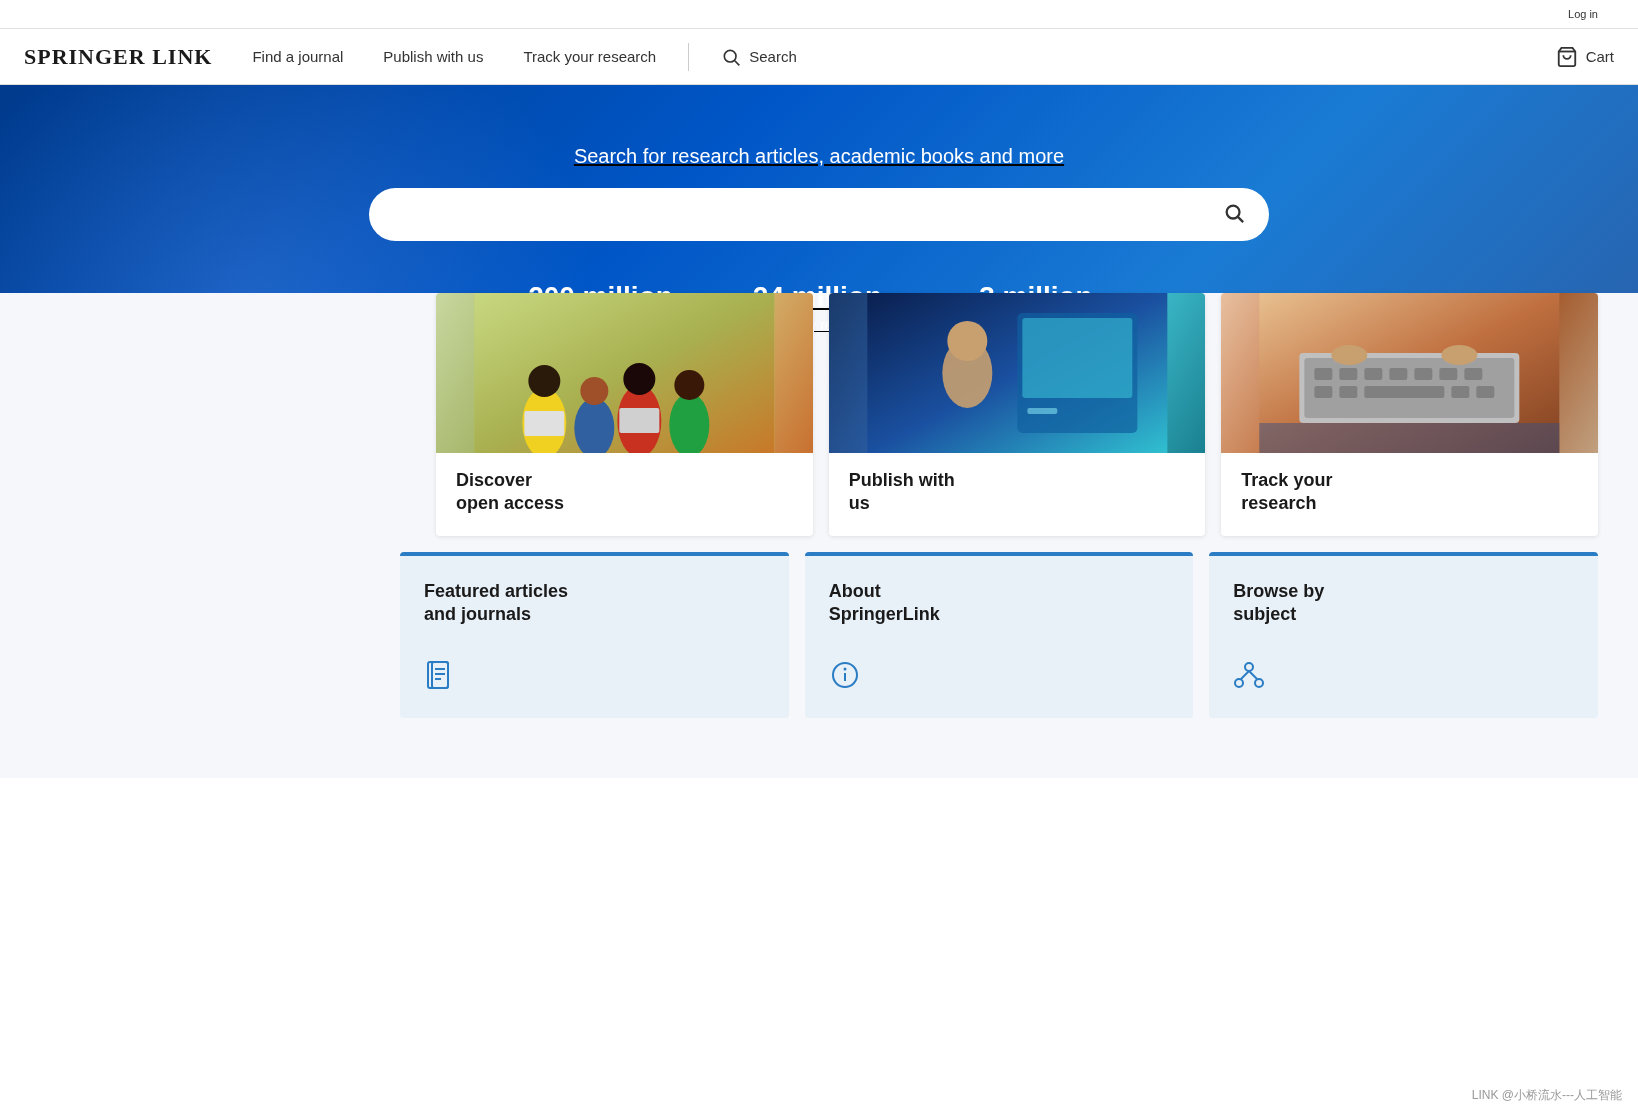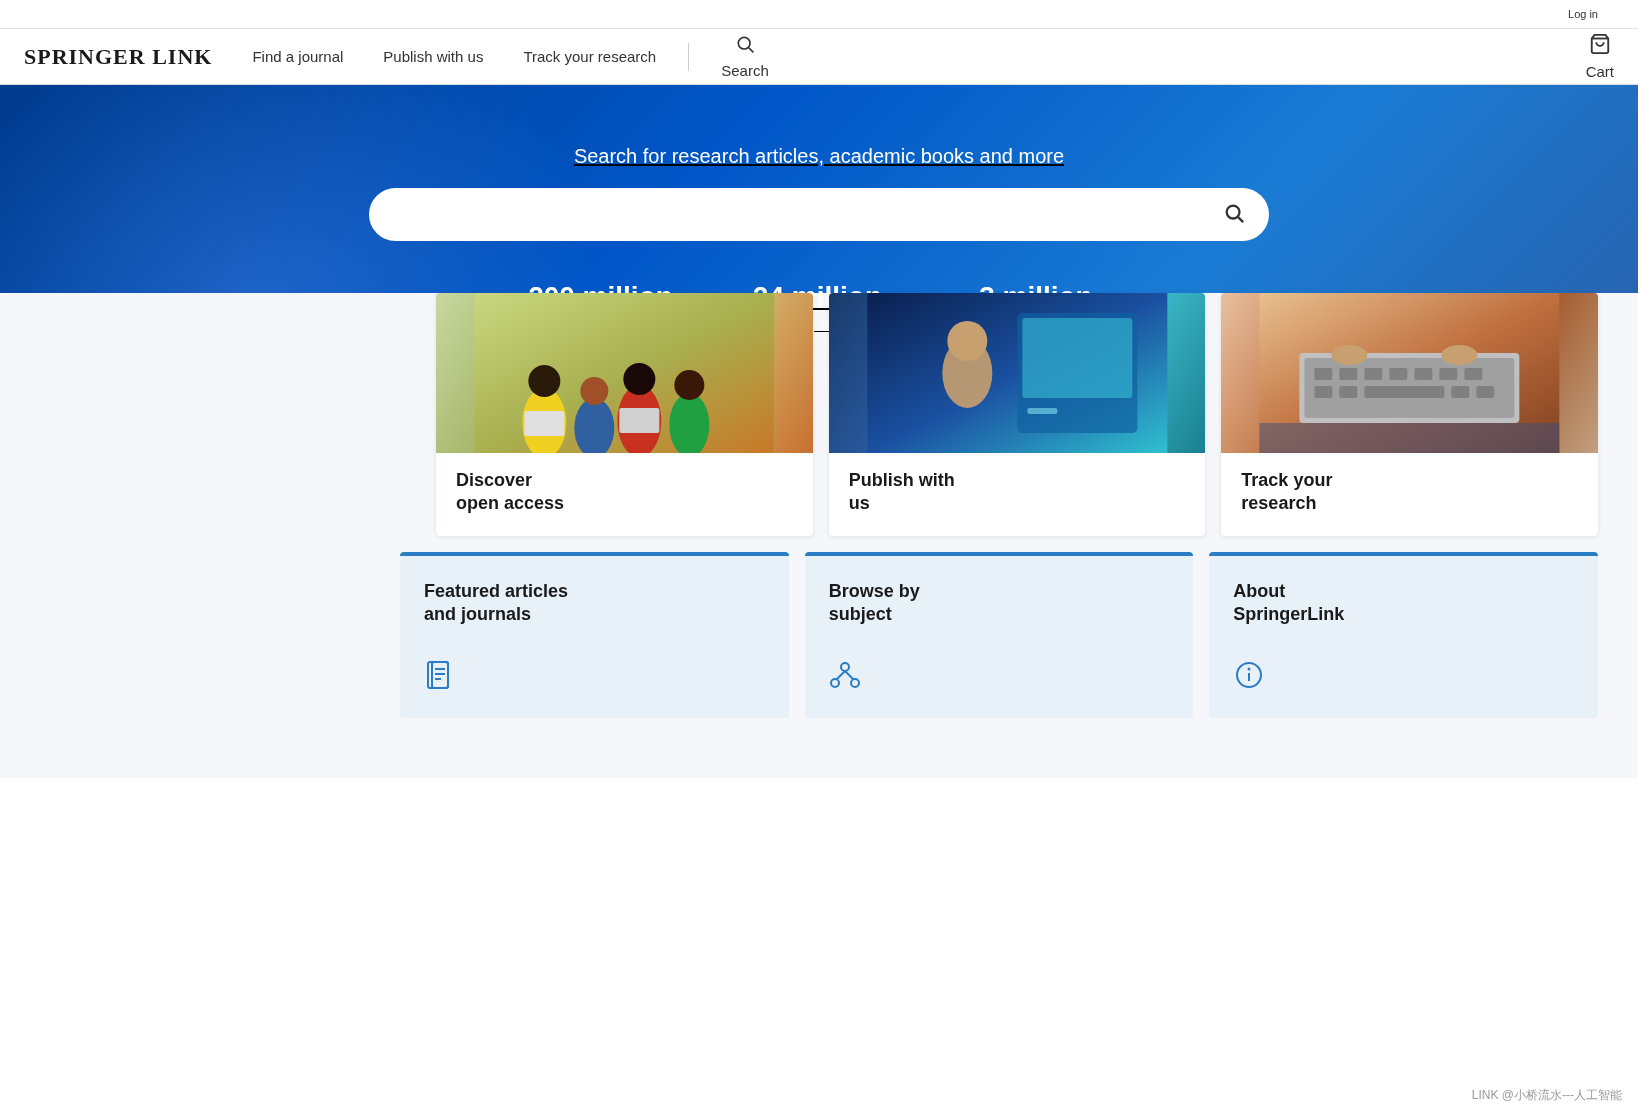--- a/index.html
+++ b/index.html
@@ -56,35 +56,33 @@
       margin: 0 8px;
     }
     .nav-search {
       display: flex;
       align-items: center;
       gap: 8px;
       cursor: pointer;
       padding: 0 16px;
       font-size: 15px;
       color: #333;
-      flex-direction: column;
     }
     .search-icon-nav {
       width: 20px;
       height: 20px;
     }
     .nav-cart {
       margin-left: auto;
       display: flex;
       align-items: center;
       gap: 8px;
       font-size: 15px;
       color: #333;
       cursor: pointer;
-      flex-direction: column;
     }
 
     
     .hero {
       background: linear-gradient(135deg, #003a8c 0%, #0056c7 40%, #1a7bd4 70%, #2a5fa8 100%);
       padding: 60px 40px 80px 40px;
       position: relative;
       overflow: hidden;
       min-height: 320px;
     }
@@ -437,41 +435,41 @@
             <rect x="4" y="3" width="20" height="26" rx="2" fill="none"></rect>
             <rect x="8" y="3" width="16" height="26" rx="2" fill="none" stroke="#2a7dc4" stroke-width="2"></rect>
             <line x1="11" y1="10" x2="21" y2="10"></line>
             <line x1="11" y1="15" x2="21" y2="15"></line>
             <line x1="11" y1="20" x2="17" y2="20"></line>
           </svg>
         </div>
       </div>
 
       <div class="bottom-card">
+        <div class="bottom-card-title">About<br>SpringerLink</div>
+        <div class="bottom-card-icon">
+          <svg width="32" height="32" viewBox="0 0 32 32" fill="none" stroke="#2a7dc4" stroke-width="2">
+            <circle cx="16" cy="16" r="12"></circle>
+            <line x1="16" y1="14" x2="16" y2="22"></line>
+            <circle cx="16" cy="10" r="1.5" fill="#2a7dc4" stroke="none"></circle>
+          </svg>
+        </div>
+      </div>
+
+      <div class="bottom-card">
         <div class="bottom-card-title">Browse by<br>subject</div>
         <div class="bottom-card-icon">
           <svg width="32" height="32" viewBox="0 0 32 32" fill="none" stroke="#2a7dc4" stroke-width="2">
             <circle cx="16" cy="8" r="4"></circle>
             <circle cx="6" cy="24" r="4"></circle>
             <circle cx="26" cy="24" r="4"></circle>
             <line x1="16" y1="12" x2="8" y2="20"></line>
             <line x1="16" y1="12" x2="24" y2="20"></line>
           </svg>
         </div>
       </div>
 
-      <div class="bottom-card">
-        <div class="bottom-card-title">About<br>SpringerLink</div>
-        <div class="bottom-card-icon">
-          <svg width="32" height="32" viewBox="0 0 32 32" fill="none" stroke="#2a7dc4" stroke-width="2">
-            <circle cx="16" cy="16" r="12"></circle>
-            <line x1="16" y1="14" x2="16" y2="22"></line>
-            <circle cx="16" cy="10" r="1.5" fill="#2a7dc4" stroke="none"></circle>
-          </svg>
-        </div>
-      </div>
-
     </div>
 
   </div>
 </div>
 
 <div class="footer-note">LINK @小桥流水---人工智能</div>
 
 </body></html>

